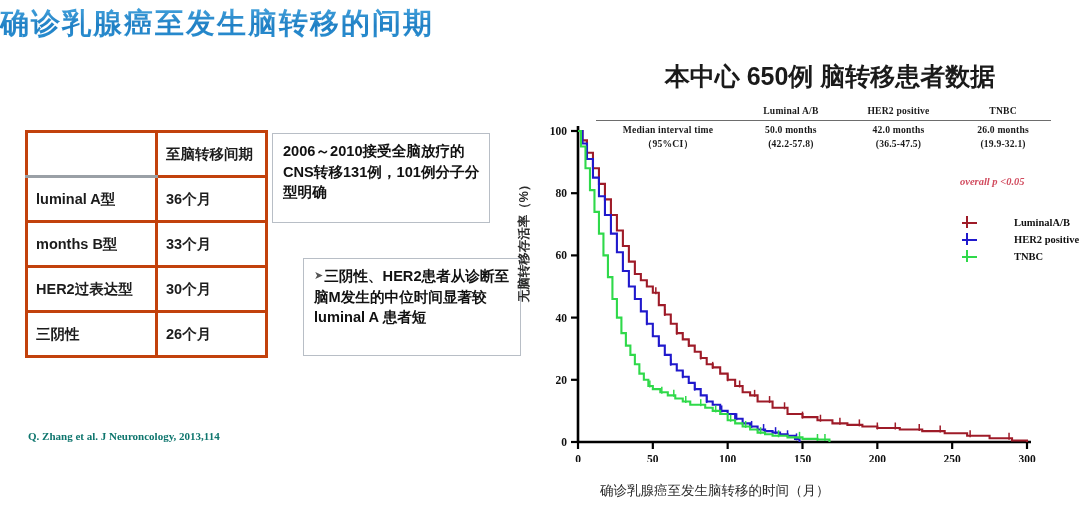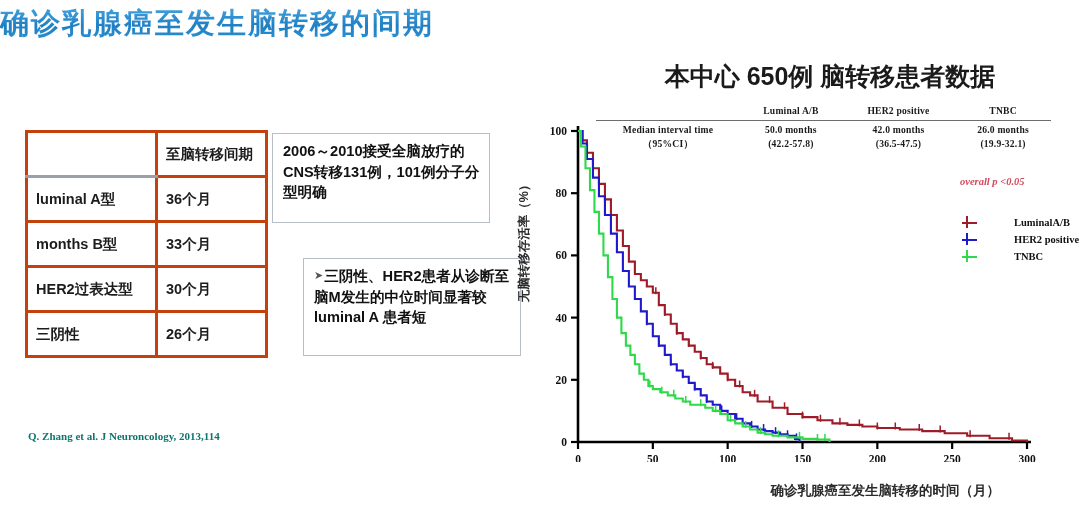--- a/index.html
+++ b/index.html
@@ -80,22 +80,22 @@
   .legend-mark i.v{left:4px;top:0;width:2px;height:12px;}
   .legend-label{
     font-family:"Liberation Serif","DejaVu Serif",serif;
     font-size:10.5px;font-weight:700;color:#111;white-space:nowrap;margin-left:32px;
   }
   
   #plot{position:absolute;left:496px;top:112px;width:560px;height:350px;}
   #plot svg{display:block;}
   .axis-num{font-family:"Liberation Serif","DejaVu Serif",serif;font-size:11.5px;font-weight:700;fill:#111;}
   #xaxis-title{
-    position:absolute;left:600px;top:482px;width:400px;text-align:right;
-    font-size:13.5px;font-weight:700;color:#2b2b2b;white-space:nowrap;
+    position:absolute;left:600px;top:482px;width:400px;text-align:left;
+    font-size:13.5px;font-weight:400;color:#2b2b2b;white-space:nowrap;
   }
   #yaxis-title{
     position:absolute;left:444px;top:232px;width:160px;text-align:center;
     font-size:12.5px;font-weight:700;color:#2b2b2b;white-space:nowrap;
     transform:rotate(-90deg);transform-origin:50% 50%;
   }
 </style>
 </head>
 <body>
 

